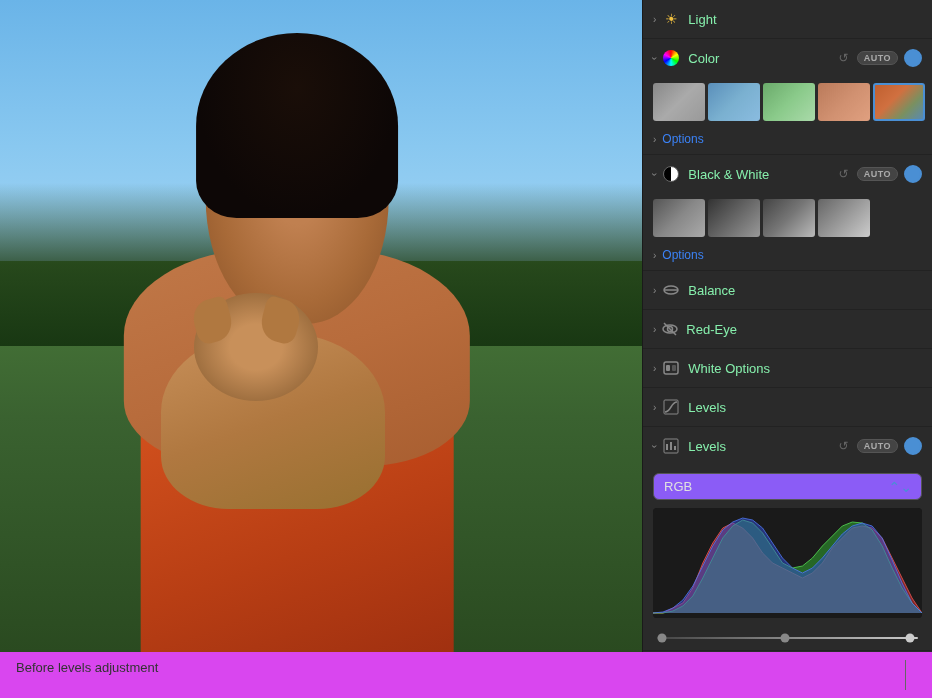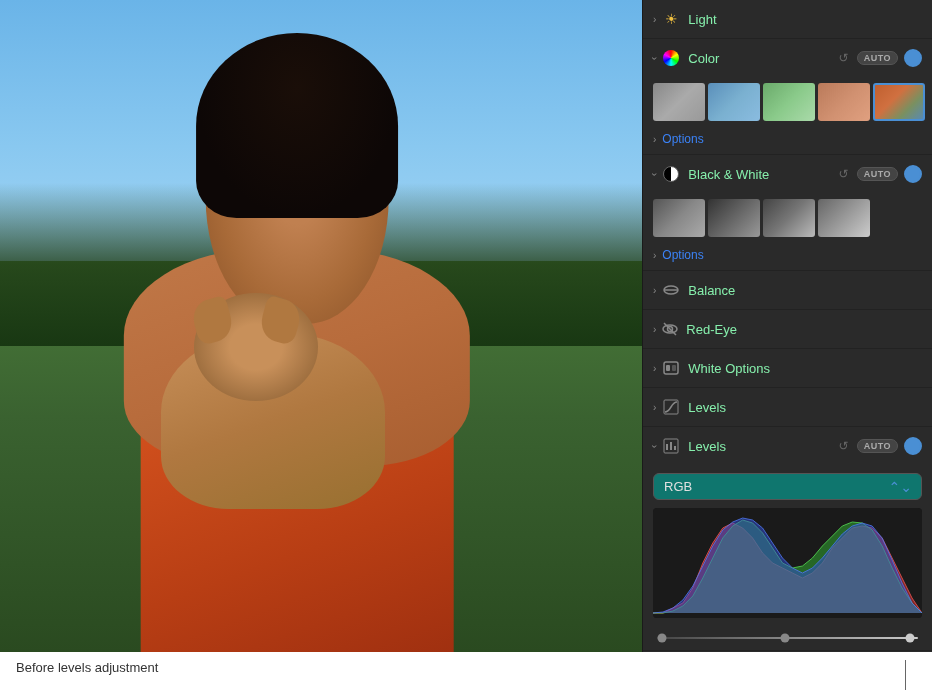--- a/index.html
+++ b/index.html
@@ -322,21 +322,21 @@
       font-size: 12px;
     }
 
     
     .levels-dropdown {
       margin: 8px 10px;
     }
 
     .dropdown-select {
       width: 100%;
-      background: #0f766e;
+      background: #8b5cf6;
       border: 1px solid #555;
       border-radius: 6px;
       color: #e0e0e0;
       font-size: 13px;
       padding: 5px 10px;
       cursor: pointer;
       appearance: none;
       -webkit-appearance: none;
       position: relative;
     }
@@ -372,21 +372,21 @@
 
     .histogram-sliders {
       display: flex;
       align-items: center;
       padding: 4px 10px 6px;
       position: relative;
     }
 
     
     .bottom-caption {
-      background: #ffffff;
+      background: #d946ef;
       padding: 8px 16px;
       display: flex;
       align-items: flex-start;
       height: 46px;
     }
 
     .caption-text {
       color: #333;
       font-size: 13px;
       flex: 1;

